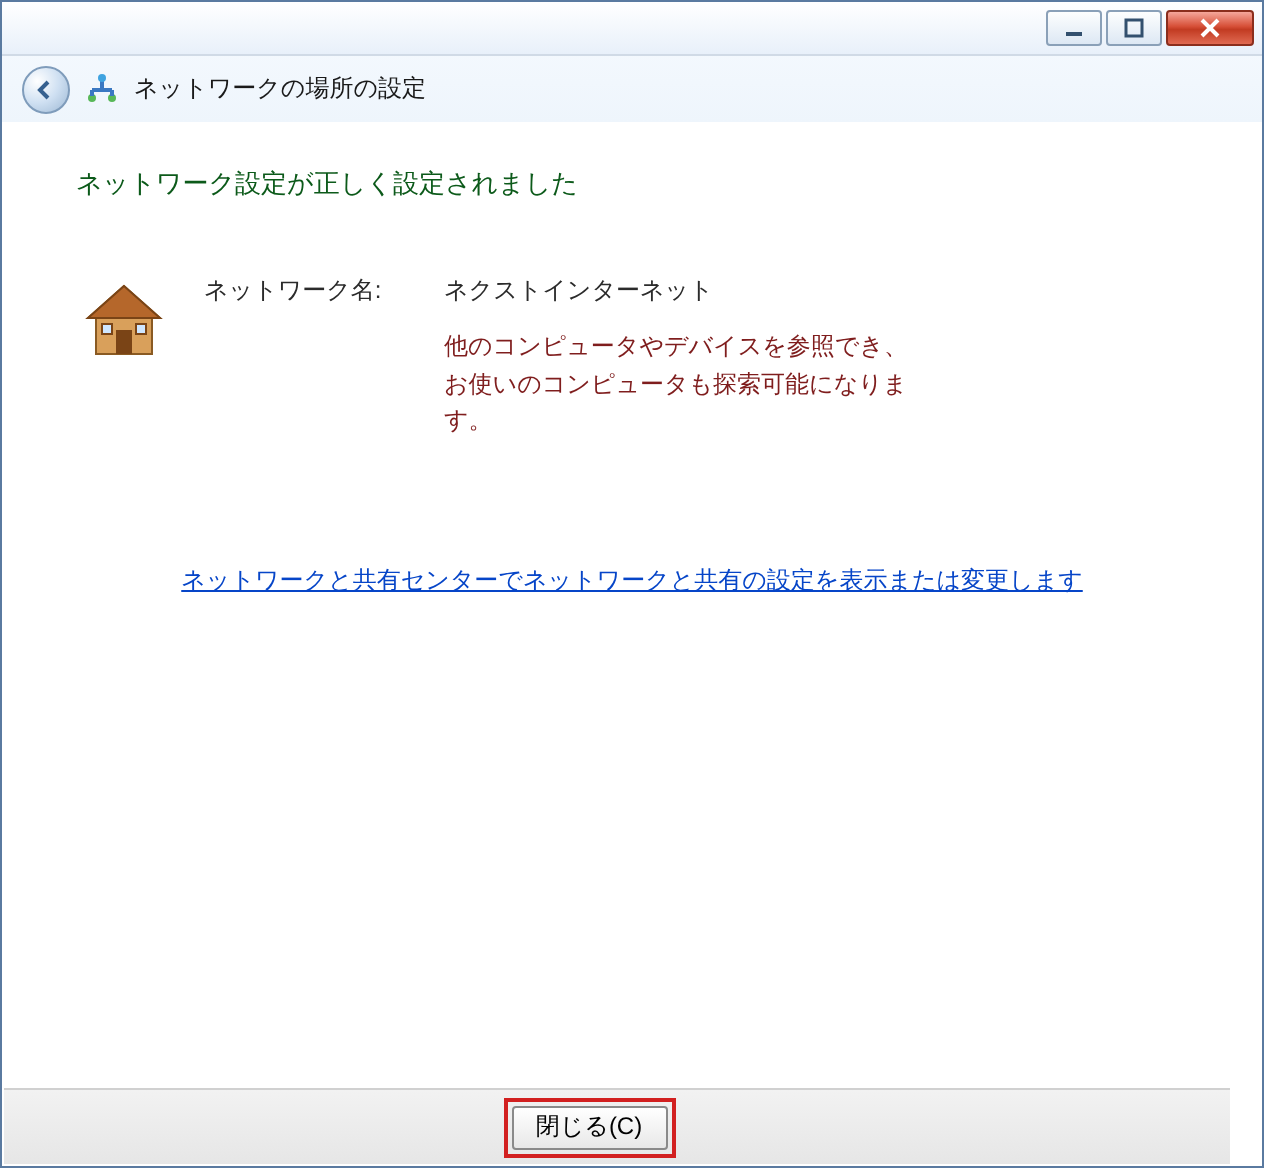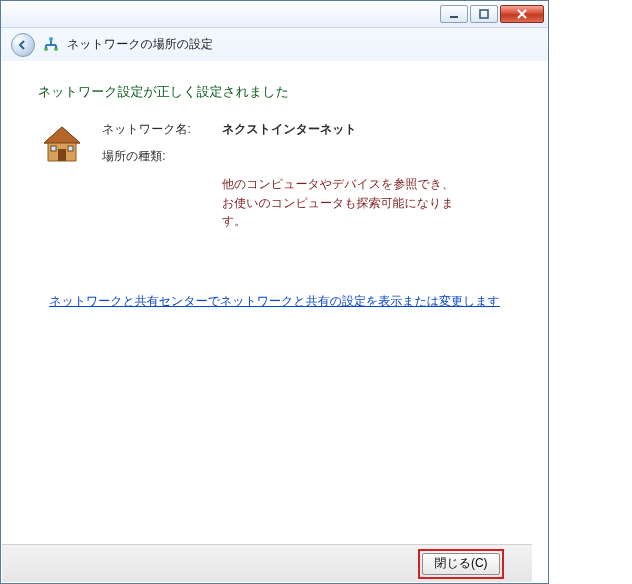--- a/index.html
+++ b/index.html
@@ -5,21 +5,21 @@
   * { box-sizing: border-box; margin: 0; padding: 0; }
   body {
     font-family: "Meiryo", "MS PGothic", sans-serif;
     font-size: 12px;
     background: #fff;
     width: 632px;
     height: 584px;
     overflow: hidden;
   }
   .window {
-    width: 549px;
+    width: 632px;
     height: 584px;
     border: 1px solid #5a7aa0;
     background: linear-gradient(to bottom, #f7fbff 0, #eef5fc 60px, #ffffff 60px);
     position: relative;
   }
   
   .titlebar {
     height: 27px;
     background: linear-gradient(to bottom, #ffffff, #e8f0fa);
     border-bottom: 1px solid #d0dae6;
@@ -73,41 +73,41 @@
   
   .content {
     position: absolute;
     top: 60px; left: 1px; right: 1px; bottom: 40px;
     background: #fff;
     padding: 22px 36px 10px 36px;
   }
   .status {
     color: #0c5a1a;
     font-size: 13px;
-    margin-bottom: 20px;
+    margin-bottom: 36px;
   }
   .inforow {
     display: flex;
     gap: 16px;
   }
   .homeicon {
     width: 48px; height: 48px;
     flex-shrink: 0;
   }
   .infotable {
     display: grid;
     grid-template-columns: 110px 1fr;
     row-gap: 10px;
     column-gap: 10px;
     font-size: 12px;
     color: #2b2b2b;
     max-width: 360px;
   }
   .infotable .lbl { white-space: nowrap; }
-  .infotable .val strong { font-weight: bold; }
+  .infotable .val strong { font-weight: normal; }
   .desc {
     grid-column: 2;
     line-height: 1.55;
     color: #7f1d1d;
   }
   .links {
     margin-top: 60px;
     font-size: 12px;
     text-align: center;
   }
@@ -117,21 +117,21 @@
     line-height: 1.7;
   }
   .links .link1wrap { display:inline; }
   
   .footer {
     position: absolute;
     left:1px; right:16px; bottom:1px;
     height: 38px;
     background: linear-gradient(to bottom, #f2f2f2, #e6e6e6);
     border-top: 1px solid #d0d0d0;
-    display:flex; align-items:center; justify-content:flex-end;
+    display:flex; align-items:center; justify-content:center;
     padding-right: 28px;
   }
   .closebtnwrap {
     border: 2px solid #d22020;
     padding: 2px;
     display:inline-block;
   }
   .closebtn {
     min-width: 78px;
     height: 22px;
@@ -193,21 +193,20 @@
         <polygon points="24,6 6,22 10,22 10,40 38,40 38,22 42,22" fill="#d9a05b" stroke="#8a5a22" stroke-width="1"></polygon>
         <polygon points="24,6 6,22 42,22" fill="#b5672b" stroke="#7a4416" stroke-width="1"></polygon>
         <rect x="20" y="28" width="8" height="12" fill="#7a4416"></rect>
         <rect x="13" y="25" width="5" height="5" fill="#cfe6ff" stroke="#7a4416"></rect>
         <rect x="30" y="25" width="5" height="5" fill="#cfe6ff" stroke="#7a4416"></rect>
       </svg>
       <div class="infotable">
         <div class="lbl">ネットワーク名:</div>
         <div class="val"><strong>ネクストインターネット</strong></div>
 
-        <div class="lbl">場所の種類:</div>
 
         <div></div>
         <div class="desc">他のコンピュータやデバイスを参照でき、お使いのコンピュータも探索可能になります。</div>
       </div>
     </div>
 
     <div class="links">
       <span class="link1wrap"><a href="#">ネットワークと共有センターでネットワークと共有の設定を表示または変更します</a></span><br>
     </div>
   </div>

